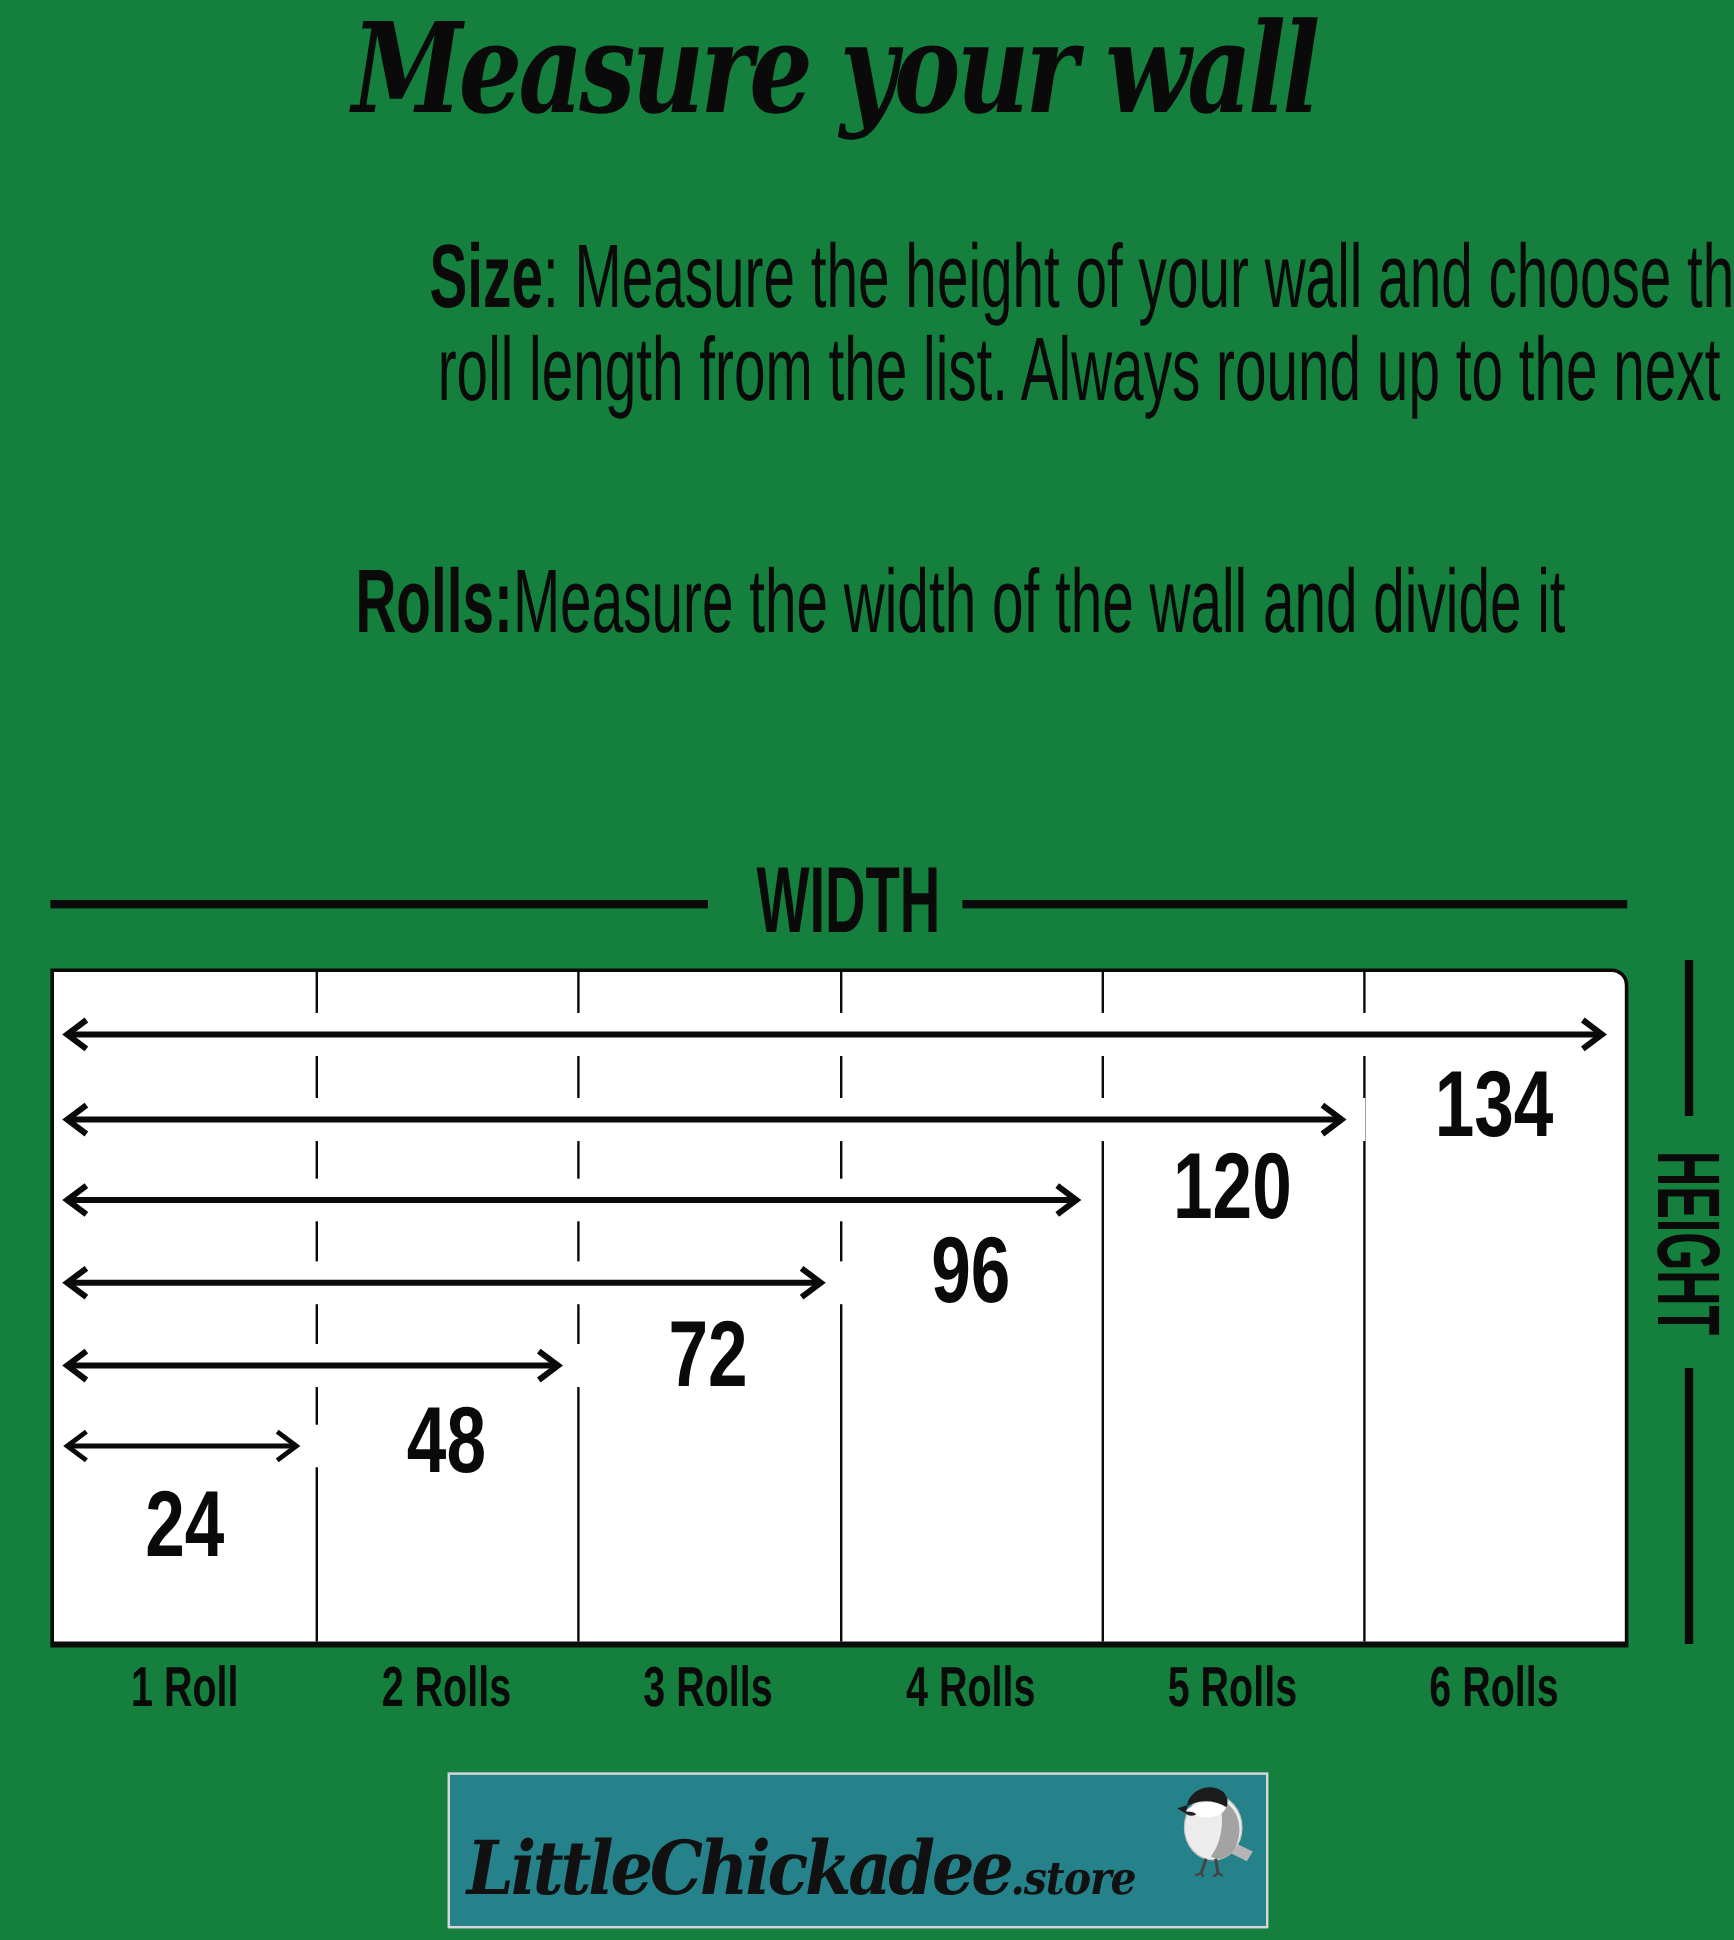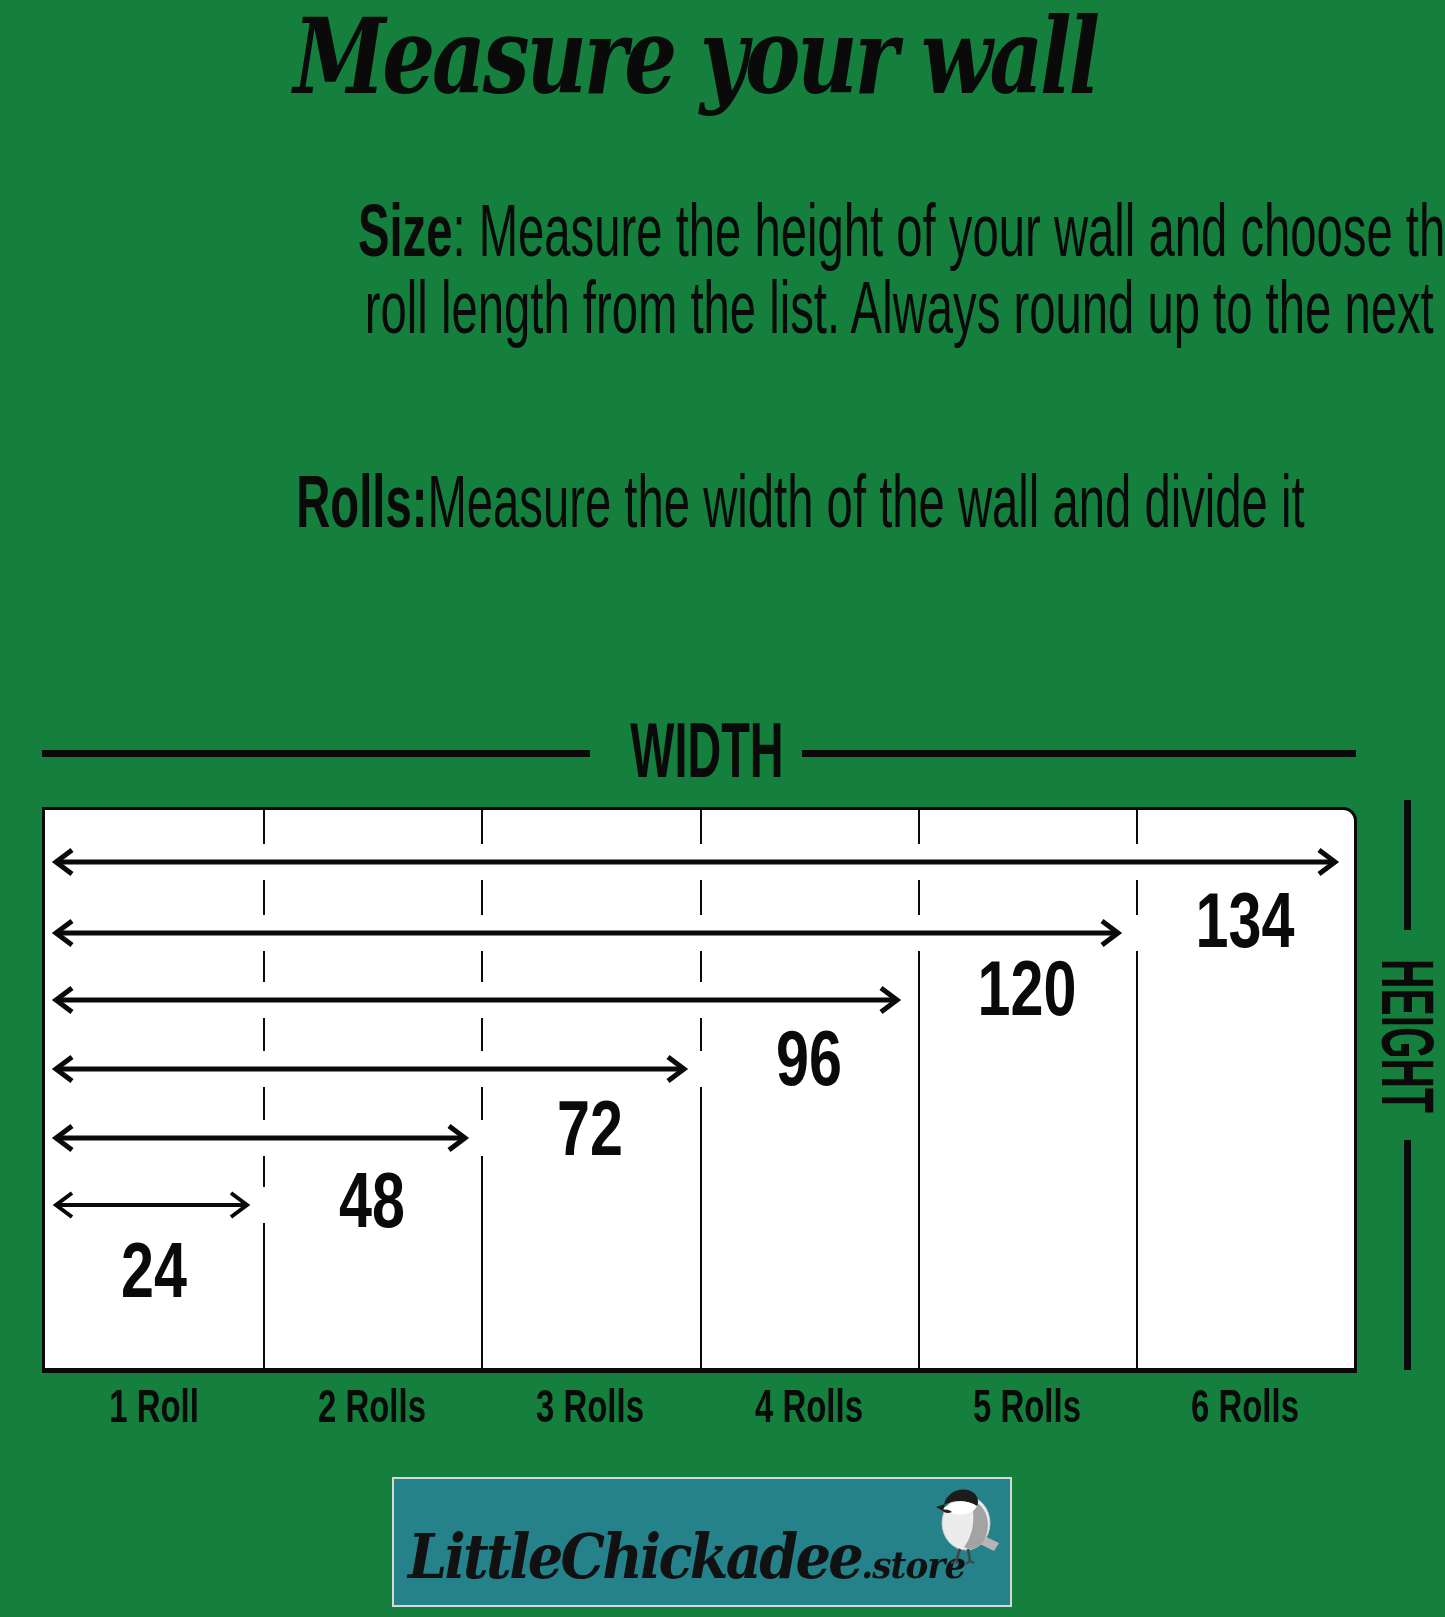--- a/index.html
+++ b/index.html
@@ -47,21 +47,21 @@
     transform:scaleX(.70);transform-origin:50% 50%;
   }
   
   .height-label{
     position:absolute;left:1252px;top:999px;width:310px;height:74px;line-height:74px;
     text-align:center;font-size:74px;font-weight:bold;
     transform:rotate(90deg) scaleX(.55);transform-origin:50% 50%;
   }
   
   .banner{
-    position:absolute;left:392px;top:1477px;width:620px;height:130px;
+    position:absolute;left:373px;top:1477px;width:684px;height:130px;
     box-sizing:border-box;background:#26828a;border:2px solid #d8d8d8;
   }
   .brand{
     position:absolute;left:14px;bottom:12px;white-space:nowrap;
     font-family:"DejaVu Serif",serif;font-style:italic;font-weight:bold;color:#111;
     transform:scaleX(.90);transform-origin:0 100%;
   }
   .brand-big{font-size:62px;letter-spacing:-3px;}
   .brand-small{font-size:38px;letter-spacing:-1px;}
   .bird{position:absolute;right:8px;top:4px;}

